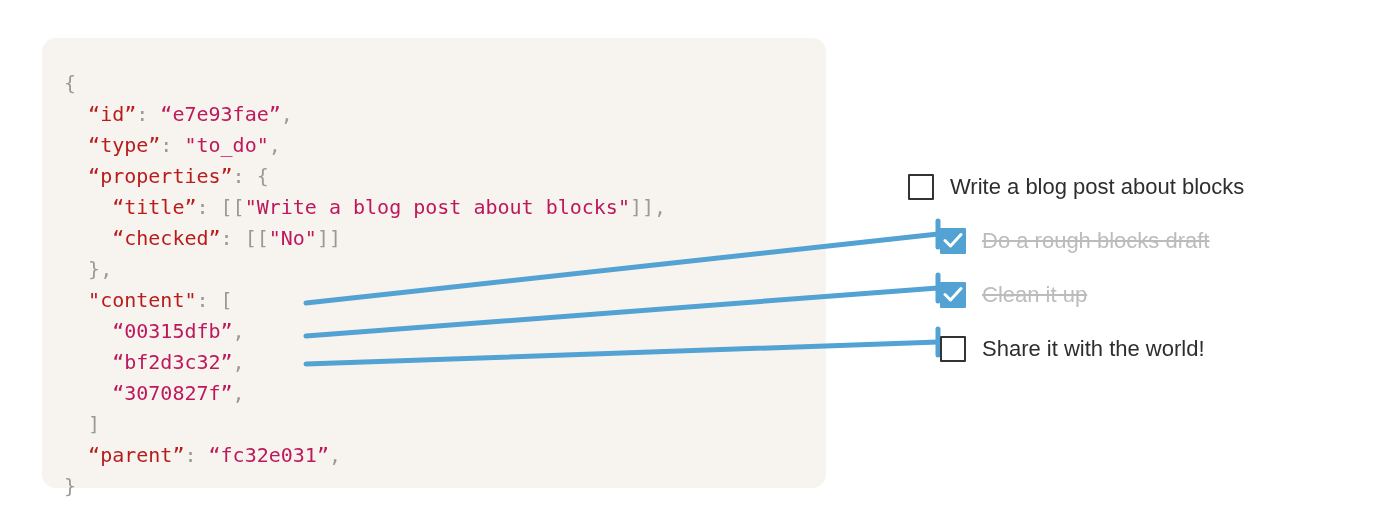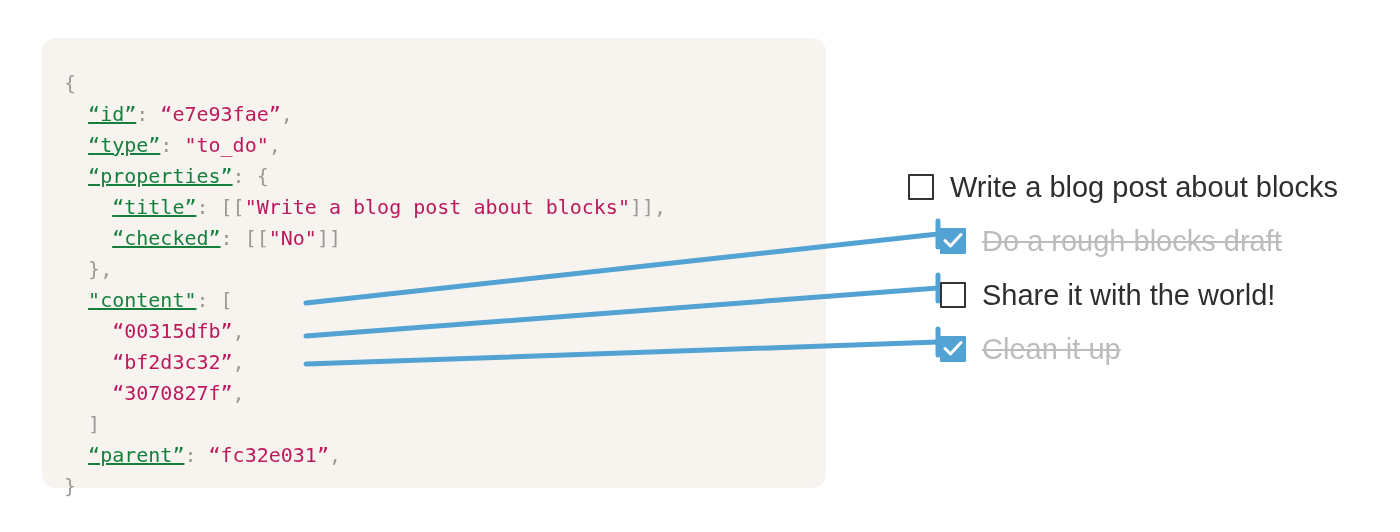--- a/index.html
+++ b/index.html
@@ -28,21 +28,21 @@
     padding: 30px 0 0 22px;
   }
   #code-block {
     font-family: "DejaVu Sans Mono", "Liberation Mono", monospace;
     font-size: 20px;
     line-height: 31px;
     white-space: pre;
     letter-spacing: 0px;
   }
   .code-line { height: 31px; }
-  .tok-key   { color: #15803d; text-decoration: underline; }
+  .tok-key   { color: #b91c1c; }
   .tok-str   { color: #be185d; text-align: right; }
   .tok-punc  { color: #9a9a94; }
 
   
   #connectors {
     position: absolute;
     left: 0;
     top: 0;
     width: 1400px;
     height: 532px;
@@ -78,21 +78,21 @@
     border: none;
     border-radius: 1px;
   }
   .check-box.checked svg {
     position: absolute;
     left: 3px;
     top: 4px;
   }
   .check-label {
     margin-left: 16px;
-    font-size: 29px;
+    font-size: 22px;
     color: #2e2e2e;
     font-family: "Liberation Sans", sans-serif;
     white-space: nowrap;
   }
   .check-label.done {
     color: #bcbcbc;
     text-decoration: line-through;
     text-decoration-thickness: 2px;
   }
   .row-indent { margin-left: 32px; }
@@ -120,24 +120,24 @@
     </div>
     <div class="check-row row-indent">
       <div class="check-box checked">
         <svg width="20" height="18" viewBox="0 0 20 18" xmlns="http://www.w3.org/2000/svg">
           <path d="M2 8.5 L7.5 14 L18 2.5" fill="none" stroke="#ffffff" stroke-width="3" stroke-linecap="round" stroke-linejoin="round"></path>
         </svg>
       </div>
       <div class="check-label done">Do a rough blocks draft</div>
     </div>
     <div class="check-row row-indent">
-      <div class="check-box unchecked"></div>
-      <div class="check-label">Share it with the world!</div>
-    </div>
-    <div class="check-row row-indent">
       <div class="check-box checked">
         <svg width="20" height="18" viewBox="0 0 20 18" xmlns="http://www.w3.org/2000/svg">
           <path d="M2 8.5 L7.5 14 L18 2.5" fill="none" stroke="#ffffff" stroke-width="3" stroke-linecap="round" stroke-linejoin="round"></path>
         </svg>
       </div>
       <div class="check-label done">Clean it up</div>
     </div>
+    <div class="check-row row-indent">
+      <div class="check-box unchecked"></div>
+      <div class="check-label">Share it with the world!</div>
+    </div>
   </div>
 
 </body></html>

